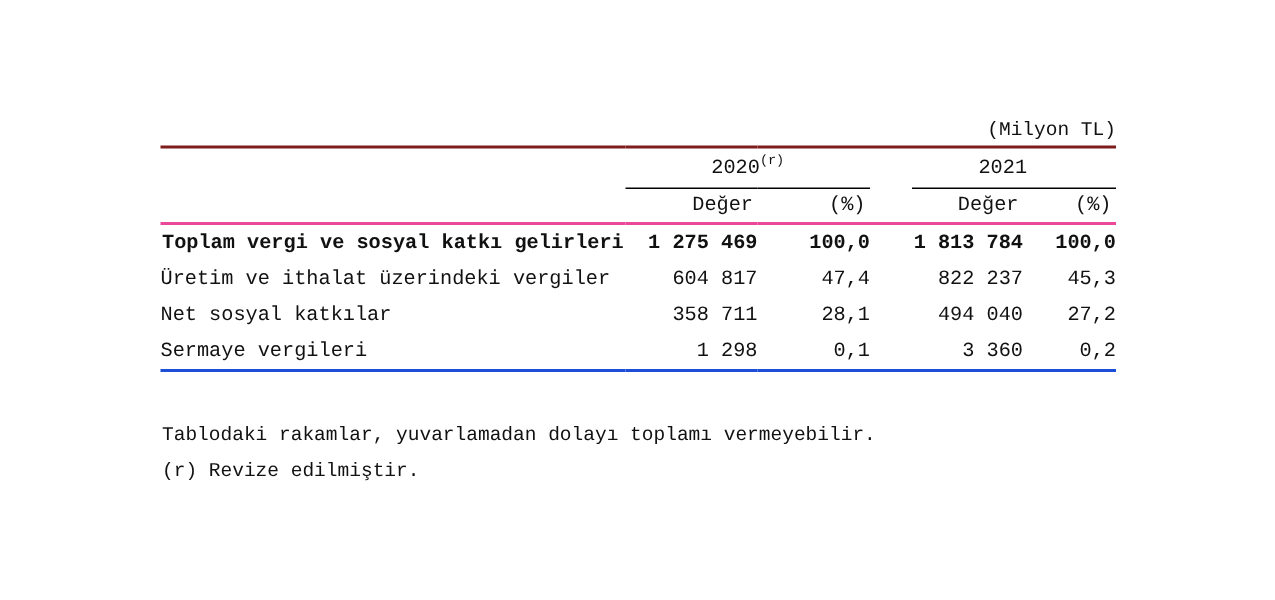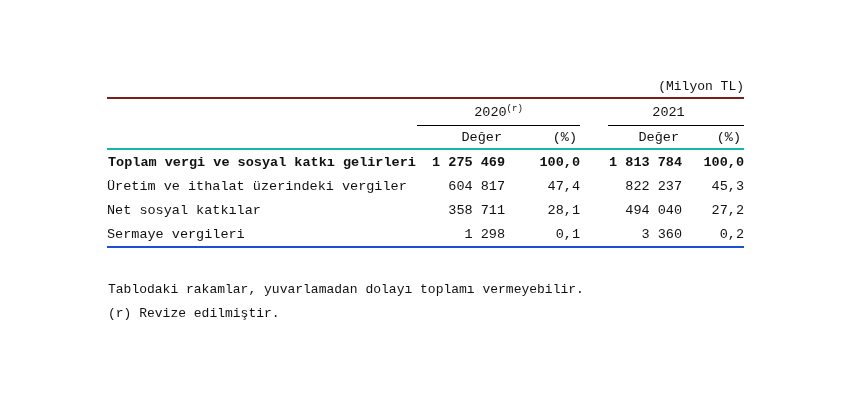--- a/index.html
+++ b/index.html
@@ -50,21 +50,21 @@
   tr.year-row th.year-2021 { padding-right: 15px; }
   sup.rev {
     font-size: 9px;
     vertical-align: super;
     line-height: 0;
   }
   tr.subhead-row th {
     height: 22px;
     font-weight: normal;
     text-align: right;
-    border-bottom: 2px solid #14b8a6;
+    border-bottom: 2px solid #ec4899;
     padding-right: 3px;
   }
   tbody td { height: 24px; }
   td.num { text-align: right; padding-right: 2px; }
   td.label { padding-left: 10px; text-align: left; }
   tr.total-row td { font-weight: bold; }
   tr.total-row td.label { padding-left: 1px; }
   tbody tr:last-child td { border-bottom: 2px solid #1d4ed8; }
   .footnote {
     position: absolute;

